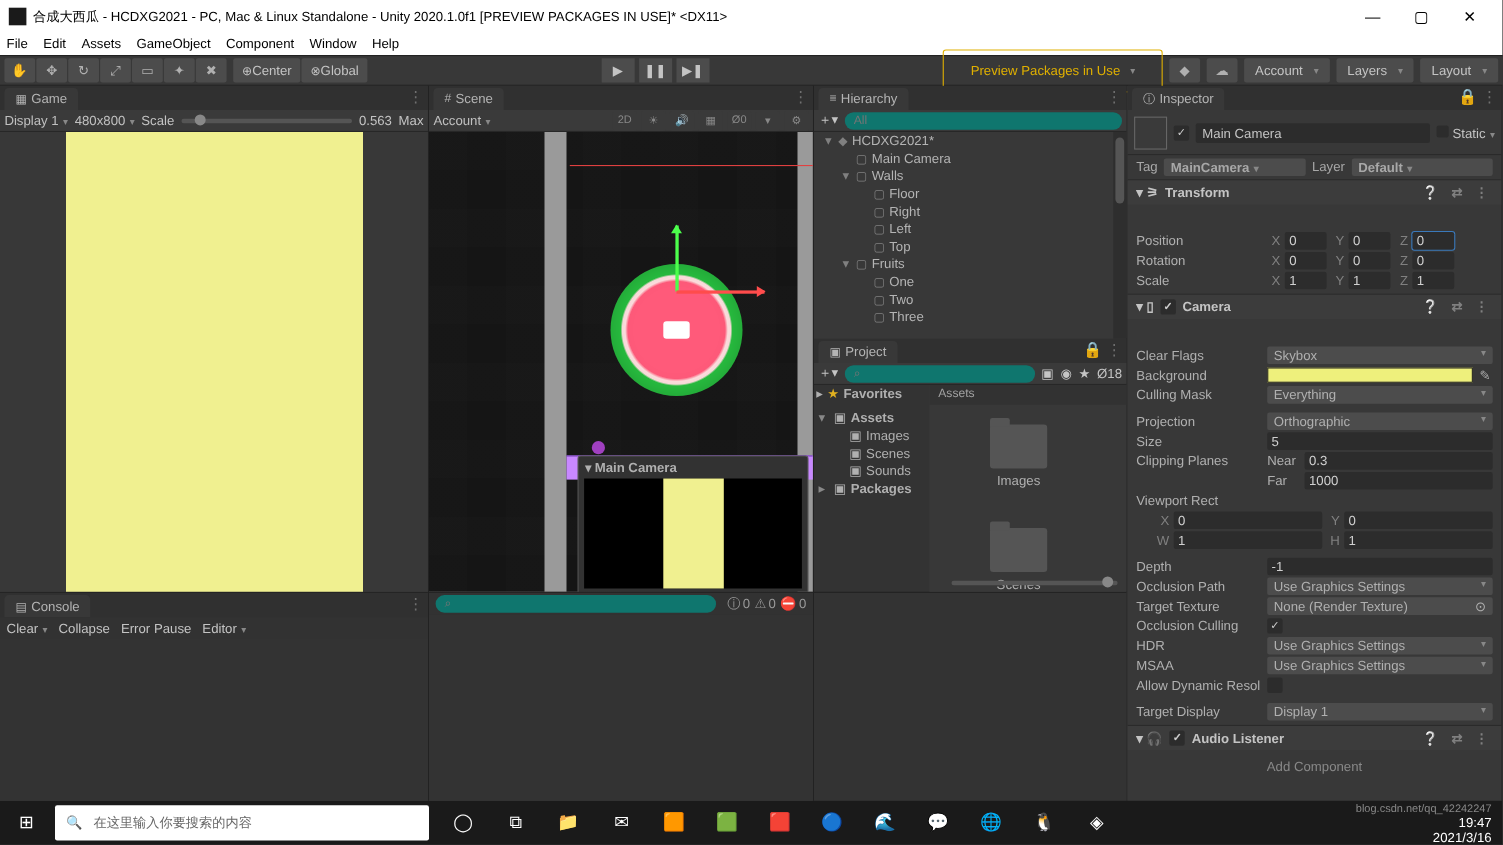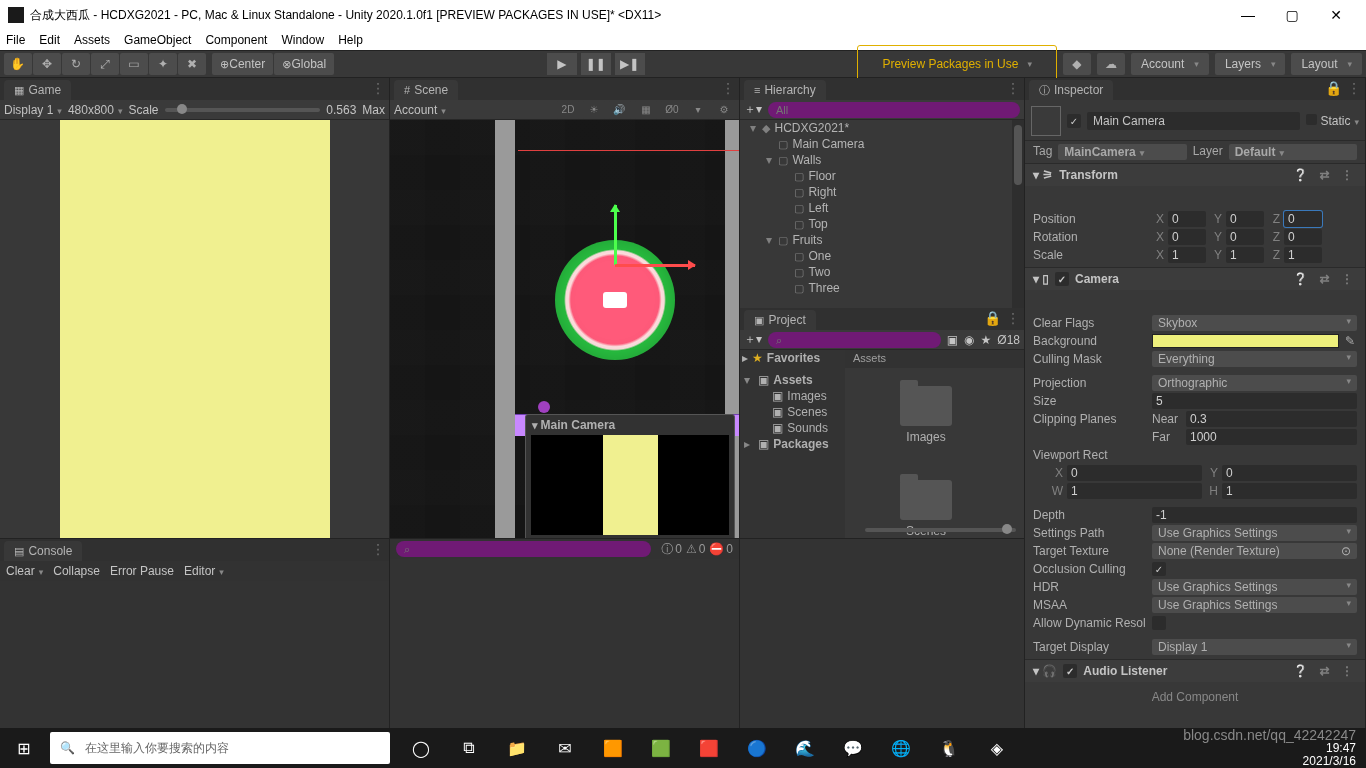--- a/index.html
+++ b/index.html
@@ -20,21 +20,21 @@
 .warnpill { height:39px; padding:0 24px; border:1px solid #e0b000; color:#e0b000; display:flex; align-items:center; border-radius:3px; gap:5px; font-size:11px;}
 .dropbtn { height:22px; padding:0 10px; background:#4c4c4c; display:flex; align-items:center; gap:6px; border-radius:2px; font-size:11px;}
 .main { flex:1; display:flex; min-height:0; }
 .col { display:flex; flex-direction:column; border-right:1px solid #222; }
 .col1 { width:390px; } .col2 { width:350px; } .col3 { width:285px; } .col4 { flex:1; }
 .panel-tabs { height:22px; background:#303030; display:flex; align-items:flex-end; padding-left:4px; position:relative;}
 .tab { height:20px; padding:0 10px; background:#383838; color:#b4b4b4; display:flex; align-items:center; gap:4px; border-radius:4px 4px 0 0; font-size:11px;}
 .panel-opts { position:absolute; right:4px; top:2px; color:#707070; font-size:14px;}
 .subbar { height:20px; background:#3a3a3a; border-bottom:1px solid #272727; display:flex; align-items:center; padding:0 4px; gap:6px; font-size:11px;}
 .subbar .sel { color:#c0c0c0;}
-.subbar input, .srch { background:#701a75; border:none; border-radius:10px; height:16px; color:#c0c0c0; padding:0 8px; font-size:11px; }
+.subbar input, .srch { background:#0f766e; border:none; border-radius:10px; height:16px; color:#c0c0c0; padding:0 8px; font-size:11px; }
 .content { flex:1; background:#383838; position:relative; overflow:hidden;}
 .gameview { position:absolute; left:60px; top:0; width:270px; height:455px; background:#f0f090; }
 .sceneview { background:#4a4a4a; padding:0;}
 .scene-canvas{ width:100%; height:100%; background:repeating-linear-gradient(#4f4f4f 0 35px,#494949 35px 70px),repeating-linear-gradient(90deg,#4f4f4f 0 35px,#494949 35px 70px); background-blend-mode:multiply; position:relative;}
 .wall-v { position:absolute; top:0; bottom:0; width:20px; background:#9a9a9a;}
 .redline { position:absolute; left:128px; right:0; top:30px; height:1px; background:#e04040;}
 .floor { position:absolute; left:125px; right:0; bottom:102px; height:22px; background:#c888ff; border-top:1px solid #7040b0;}
 .melon{position:absolute; left:165px; top:120px; width:120px; height:120px; border-radius:50%; background:radial-gradient(circle,#ff5a7a 0 52%,#ffe0e0 55% 58%,#28c040 60% 70%); box-shadow:inset 0 0 20px rgba(0,0,0,0.2);}
 .cam{position:absolute; left:50%; top:50%; width:24px; height:16px; background:#fff; border-radius:3px; transform:translate(-50%,-50%);}
 .axis-y{position:absolute; left:224px; top:85px; width:3px; height:60px; background:#4cff4c;}
@@ -471,21 +471,21 @@
             <span class="pfield wide">1</span>
             <span class="axlbl">H</span>
             <span class="pfield wide">1</span>
           </div>
         <div style="height:6px"></div>
         <div class="prow">
             <span class="plabel">Depth</span>
             <span class="pfield wide">-1</span>
           </div>
         <div class="prow">
-            <span class="plabel">Settings Path</span>
+            <span class="plabel">Occlusion Path</span>
             <span class="pdrop caret">Use Graphics Settings</span>
           </div>
         <div class="prow">
             <span class="plabel">Target Texture</span>
             <span class="pdrop">
               <span>None (Render Texture)</span>
               <span>⊙</span>
             </span>
           </div>
         <div class="prow">
@@ -531,16 +531,16 @@
     <div class="app">🟩</div>
     <div class="app">🟥</div>
     <div class="app">🔵</div>
     <div class="app">🌊</div>
     <div class="app">💬</div>
     <div class="app">🌐</div>
     <div class="app">🐧</div>
     <div class="app">◈</div>
   </div>
   <div class="tray">
-    <div style="color:#888;font-size:14px;">blog.csdn.net/qq_42242247</div>
+    <div style="color:#888;font-size:10px;">blog.csdn.net/qq_42242247</div>
     <div><span>19:47</span><br><span>2021/3/16</span></div>
   </div>
 </div>
 
 </body></html>

